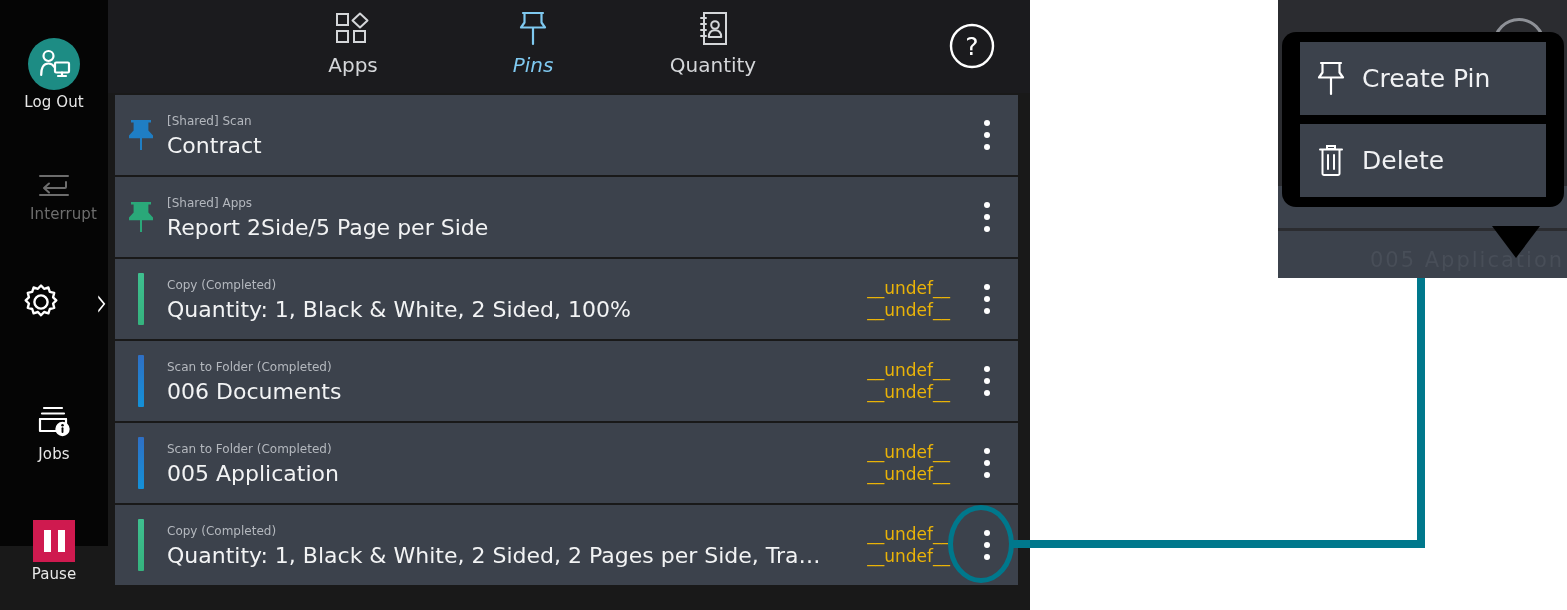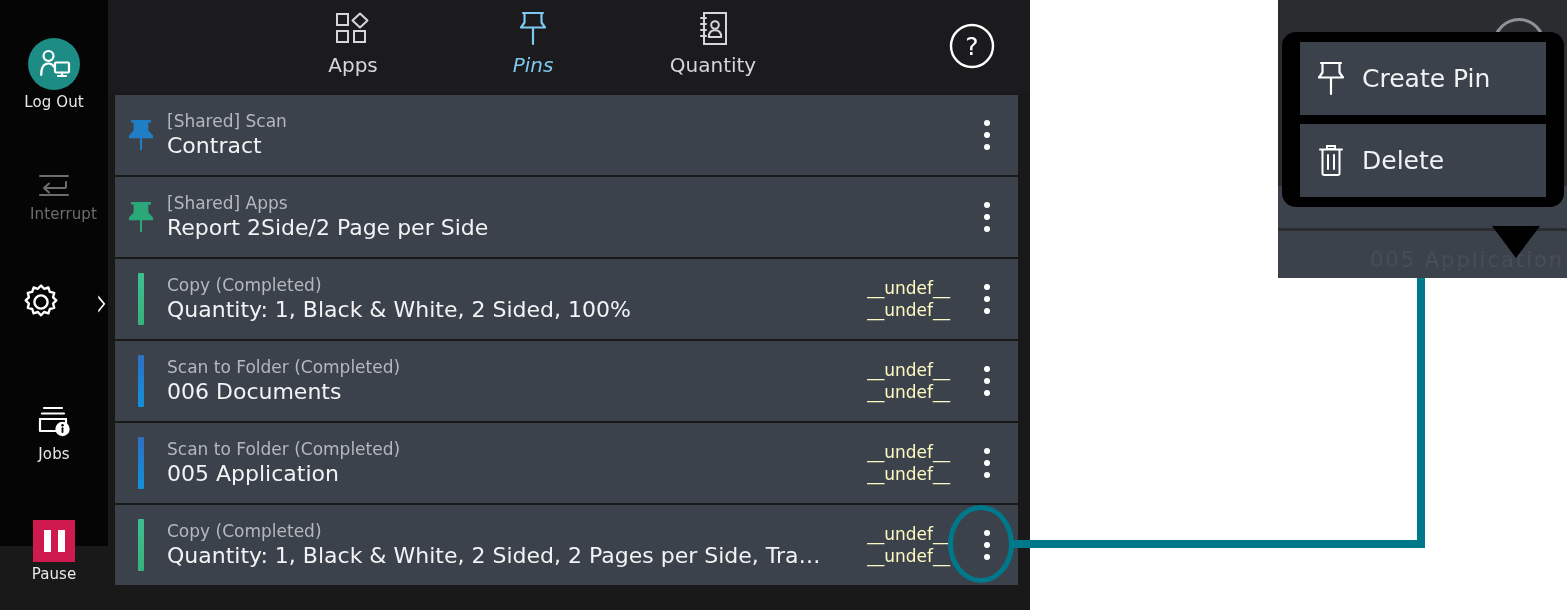--- a/index.html
+++ b/index.html
@@ -141,37 +141,37 @@
   }
   .bar.green { background: linear-gradient(#3fbf8f,#35b37e); }
   .bar.blue  { background: linear-gradient(#2f6fc4,#1391d8); }
 
   .row-text {
     flex: 1 1 auto;
     min-width: 0;
     padding-right: 10px;
   }
   .row-sub {
-    font-size: 17px;
+    font-size: 12px;
     line-height: 21px;
     color: #b4b8be;
   }
   .row-title {
     font-size: 22px;
     line-height: 27px;
     color: #f2f3f4;
     white-space: nowrap;
     overflow: hidden;
     text-overflow: ellipsis;
   }
   .row-meta {
     flex: 0 0 auto;
     width: 110px;
     text-align: right;
-    color: #fef9c3;
+    color: #eab308;
     font-size: 17px;
     line-height: 22px;
     padding-right: 6px;
   }
   .row-kebab {
     flex: 0 0 auto;
     width: 62px;
     height: 80px;
     display: flex;
     align-items: center;
@@ -425,21 +425,21 @@
 
     <div class="row">
       <div class="row-marker">
         <svg width="26" height="34" viewBox="0 0 26 34">
           <path d="M3 2 h20 v2.6 h-2.6 v8 L25 17.6 v2.6 H1 v-2.6 l4.6 -5 v-8 H3 z" fill="#2aa879"></path>
           <rect x="12" y="20" width="2" height="12" fill="#2aa879"></rect>
         </svg>
       </div>
       <div class="row-text">
         <div class="row-sub">[Shared] Apps</div>
-        <div class="row-title">Report  2Side/2 Page per Side</div>
+        <div class="row-title">Report  2Side/5 Page per Side</div>
       </div>
       <div class="row-meta">
         <div></div>
         <div></div>
       </div>
       <div class="row-kebab">
         <span class="kebab-dots">
             <i></i>
             <i></i>
             <i></i>

